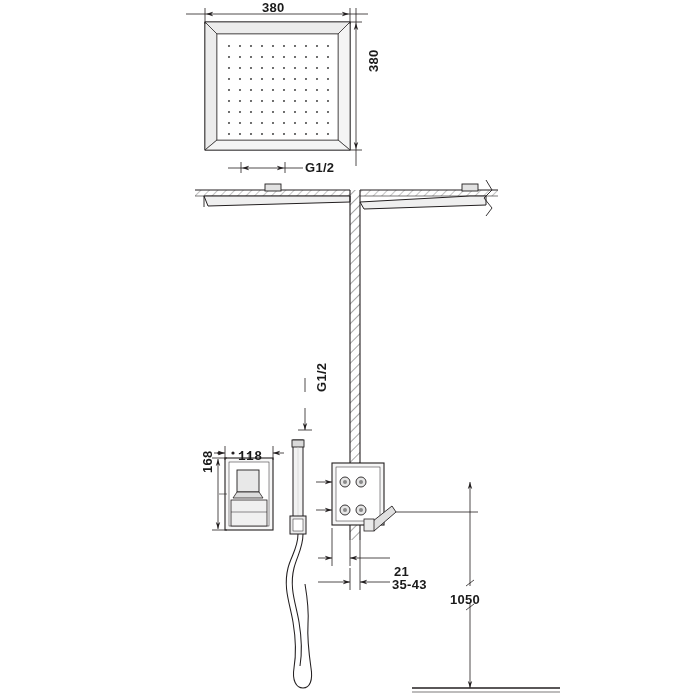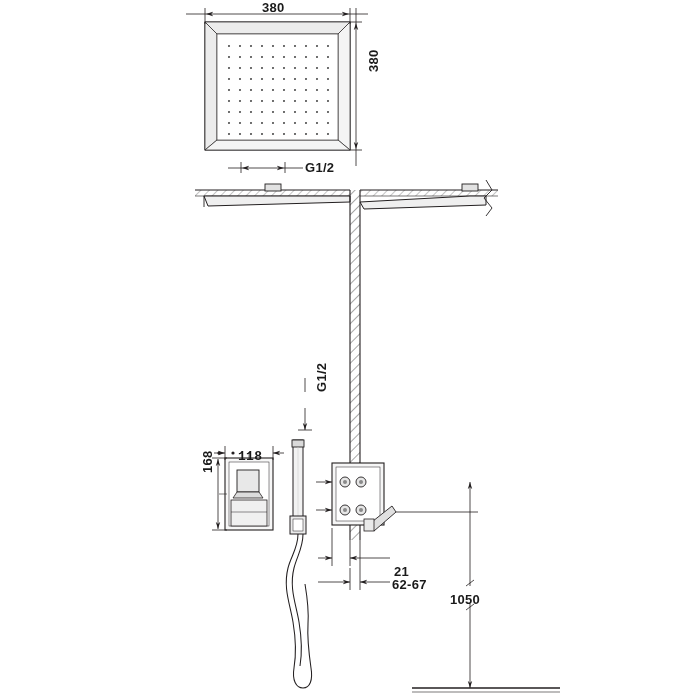--- a/index.html
+++ b/index.html
@@ -343,16 +343,16 @@
     </g>
   </svg>
 
   <div class="dim-label lbl-380-top">380</div>
   <div class="dim-label vertical lbl-380-right">380</div>
   <div class="dim-label lbl-g12-top">G1/2</div>
   <div class="dim-label vertical lbl-g12-mid">G1/2</div>
   <div class="dim-label lbl-118">118</div>
   <div class="dim-label vertical lbl-168">168</div>
   <div class="dim-label lbl-21">21</div>
-  <div class="dim-label lbl-3567">62-67</div>
+  <div class="dim-label lbl-3567">35-43</div>
   <div class="dim-label lbl-1050">1050</div>
 
 </div>
 
 </body></html>

